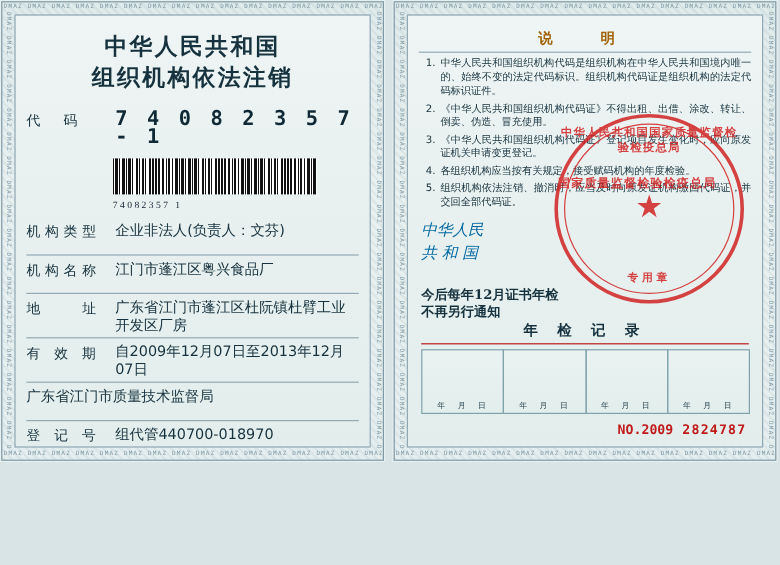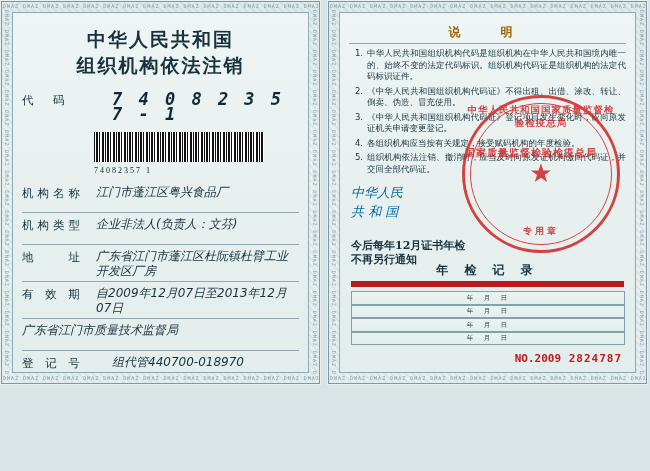--- a/index.html
+++ b/index.html
@@ -74,37 +74,36 @@
   }
   .title1{font-size:19px;line-height:26px;}
   .title2{font-size:19px;line-height:26px;}
 
   .row{
     display:flex;align-items:flex-start;
     border-bottom:1px solid #93aab5;
     min-height:26px;
     padding:3px 0 2px 0;
   }
-  .row.no-line{border-bottom:none;gap:16px;}
+  .row.no-line{border-bottom:none;}
   .lbl{
     width:74px;flex:0 0 74px;
     font-size:11.5px;
     color:#16323f;
     letter-spacing:4px;
     font-family:"DejaVu Sans","Liberation Sans",sans-serif;
     padding-top:2px;
   }
   .val{
     flex:1;
     font-size:12px;
     color:#16323f;
     line-height:15px;
     font-family:"DejaVu Sans","Liberation Sans",sans-serif;
     padding-top:1px;
-    font-style:italic;
   }
   .code-value{
     font-size:17px;letter-spacing:3px;font-weight:bold;
     font-family:"DejaVu Sans Mono","Liberation Mono",monospace;
     color:#0f2a36;
   }
   .barcode-wrap{
     margin:4px 0 4px 72px;
     height:34px;
     display:flex;align-items:flex-end;
@@ -173,26 +172,25 @@
   }
 
   .renew-note{
     position:absolute;left:10px;right:10px;bottom:104px;
     font-size:11px;line-height:14px;color:#16323f;font-weight:bold;
     font-family:"DejaVu Serif","Liberation Serif",serif;
   }
   .renew-head{
     position:absolute;left:10px;right:10px;bottom:84px;
     text-align:center;font-size:12px;font-weight:bold;letter-spacing:6px;
-    color:#16323f;border-bottom:6px solid #b91c1c;padding-bottom:2px;
+    color:#16323f;border-bottom:1px solid #b91c1c;padding-bottom:2px;
   }
   .renew-table{
     position:absolute;left:10px;right:10px;bottom:26px;height:54px;
     display:flex;
-    flex-direction:column;
   }
   .renew-cell{
     flex:1;border:1px solid #7fa2ab;
     margin-right:-1px;
     position:relative;
     background:linear-gradient(180deg,#eaf3f2,#e2eeec);
   }
   .renew-cell .cap{
     position:absolute;bottom:1px;left:0;right:0;text-align:center;
     font-size:6.5px;letter-spacing:2px;color:#2a4550;
@@ -231,27 +229,27 @@
       </div>
 
       <div class="barcode-wrap">
         <div class="barcode"></div>
       </div>
       <div class="barcode-num">74082357 1</div>
 
       <div style="height:6px"></div>
 
       <div class="row">
+        <div class="lbl">机构类型</div>
+        <div class="val">企业非法人(负责人：文芬)</div>
+      </div>
+
+      <div class="row">
         <div class="lbl">机构名称</div>
         <div class="val">江门市蓬江区粤兴食品厂</div>
-      </div>
-
-      <div class="row">
-        <div class="lbl">机构类型</div>
-        <div class="val">企业非法人(负责人：文芬)</div>
       </div>
 
       <div class="row">
         <div class="lbl">地　　址</div>
         <div class="val">广东省江门市蓬江区杜阮镇杜臂工业开发区厂房</div>
       </div>
 
       <div class="row">
         <div class="lbl">有 效 期</div>
         <div class="val">自2009年12月07日至2013年12月07日</div>

